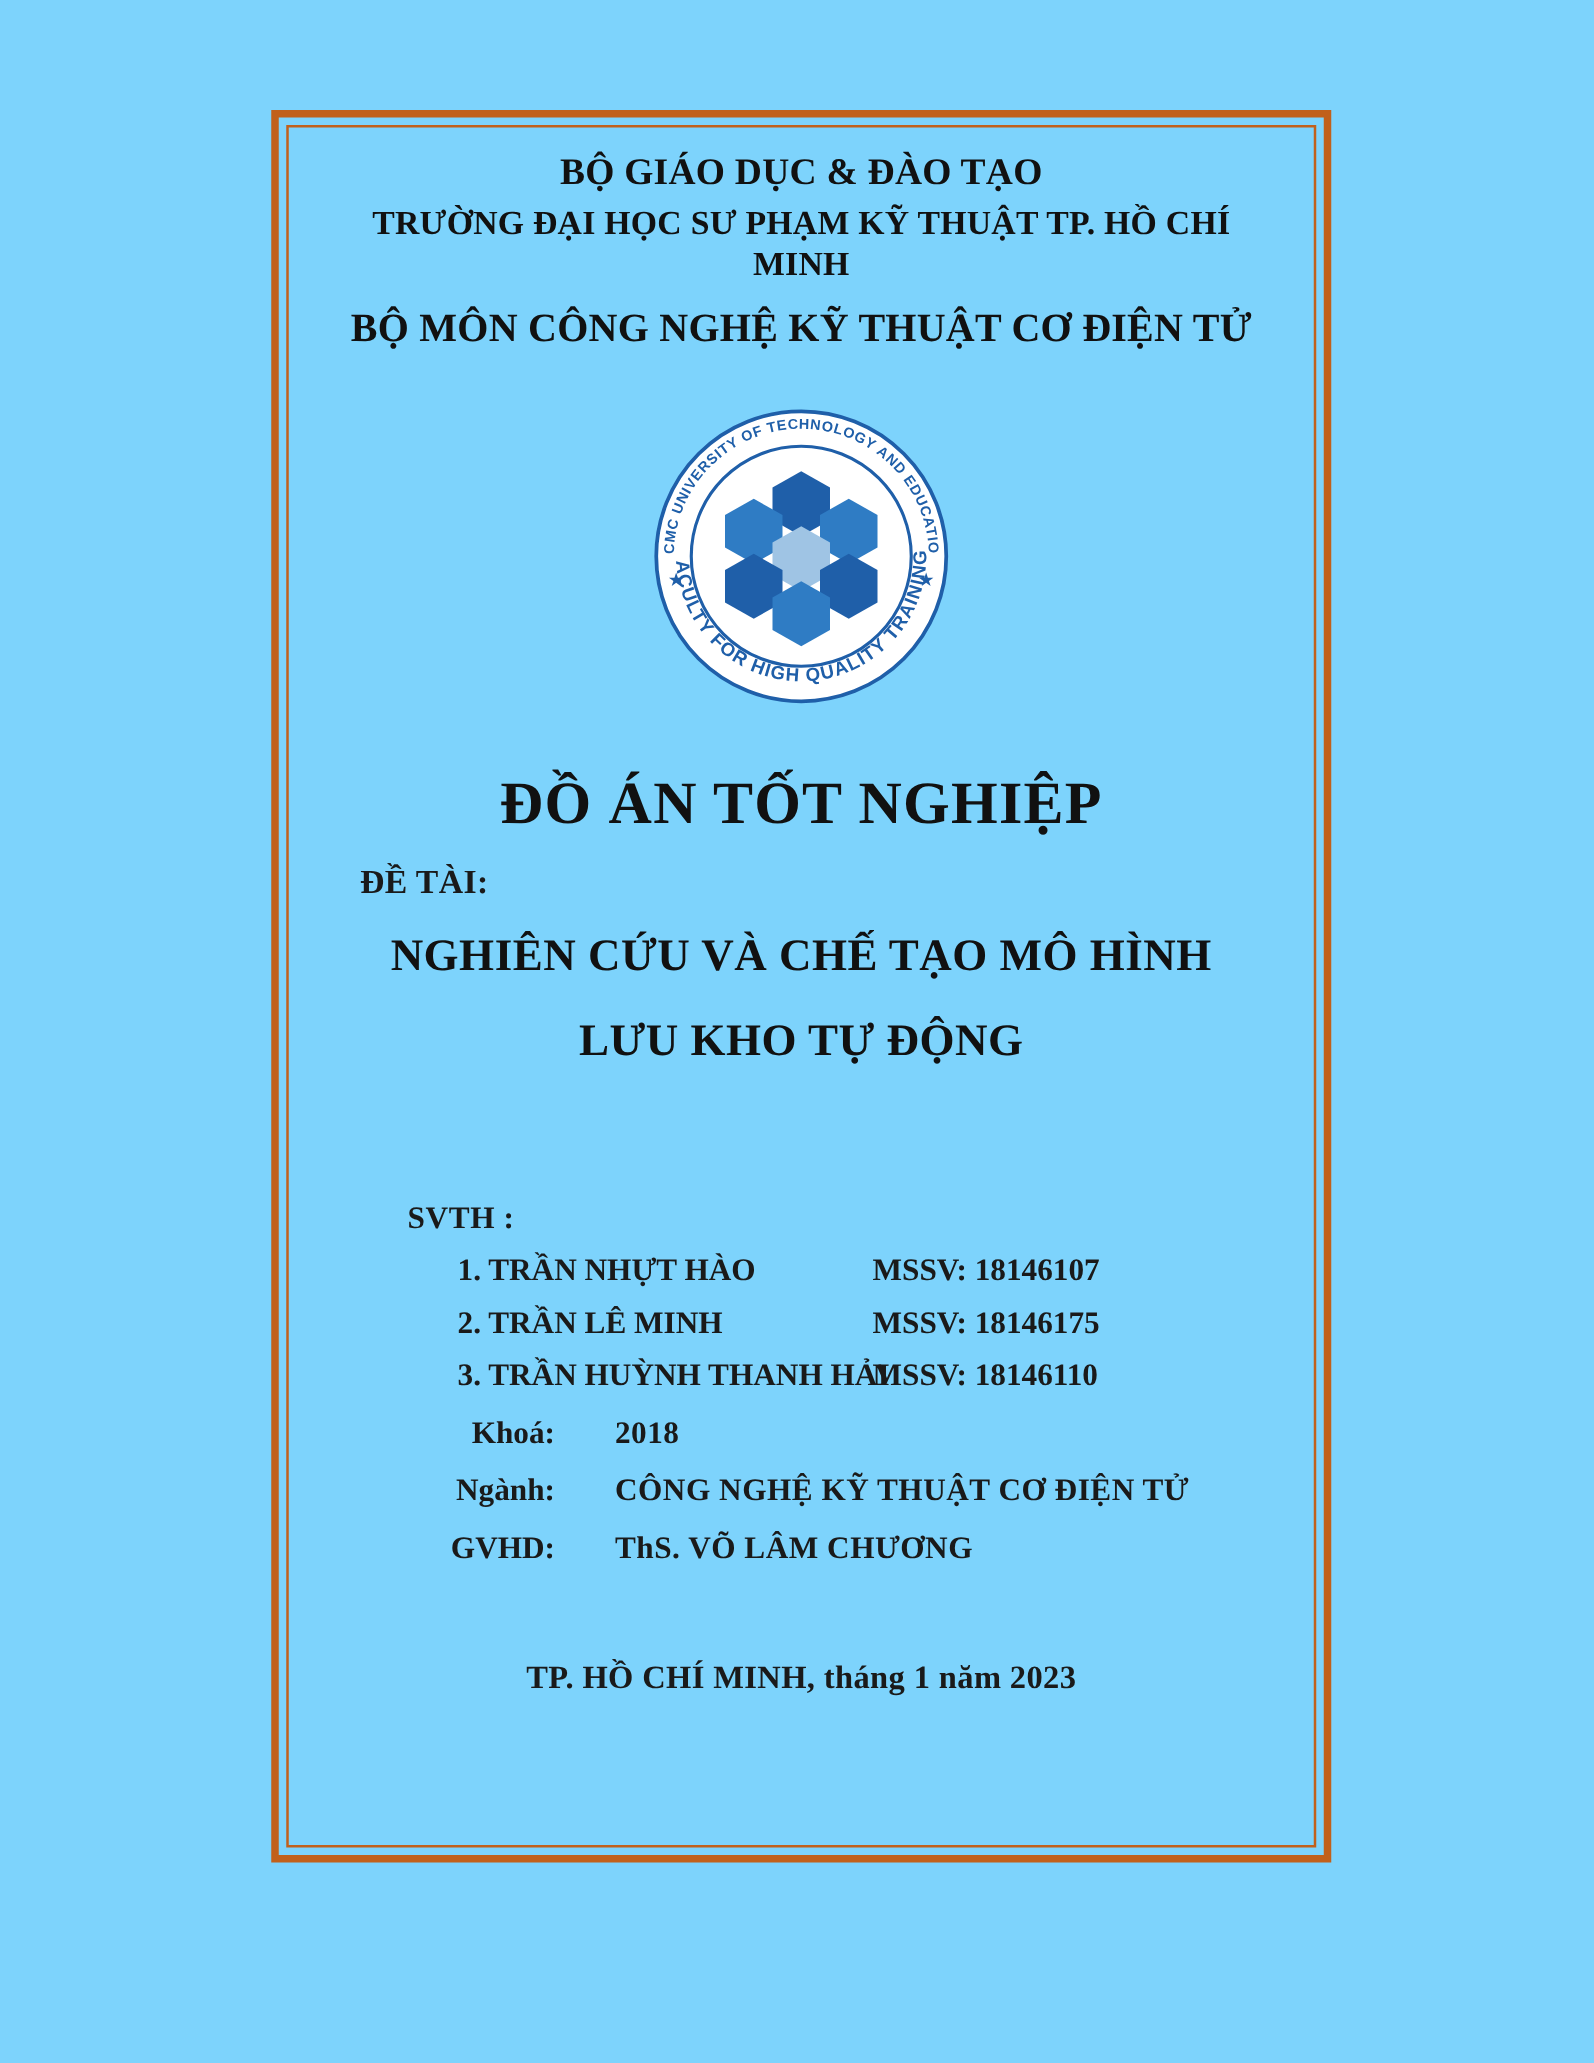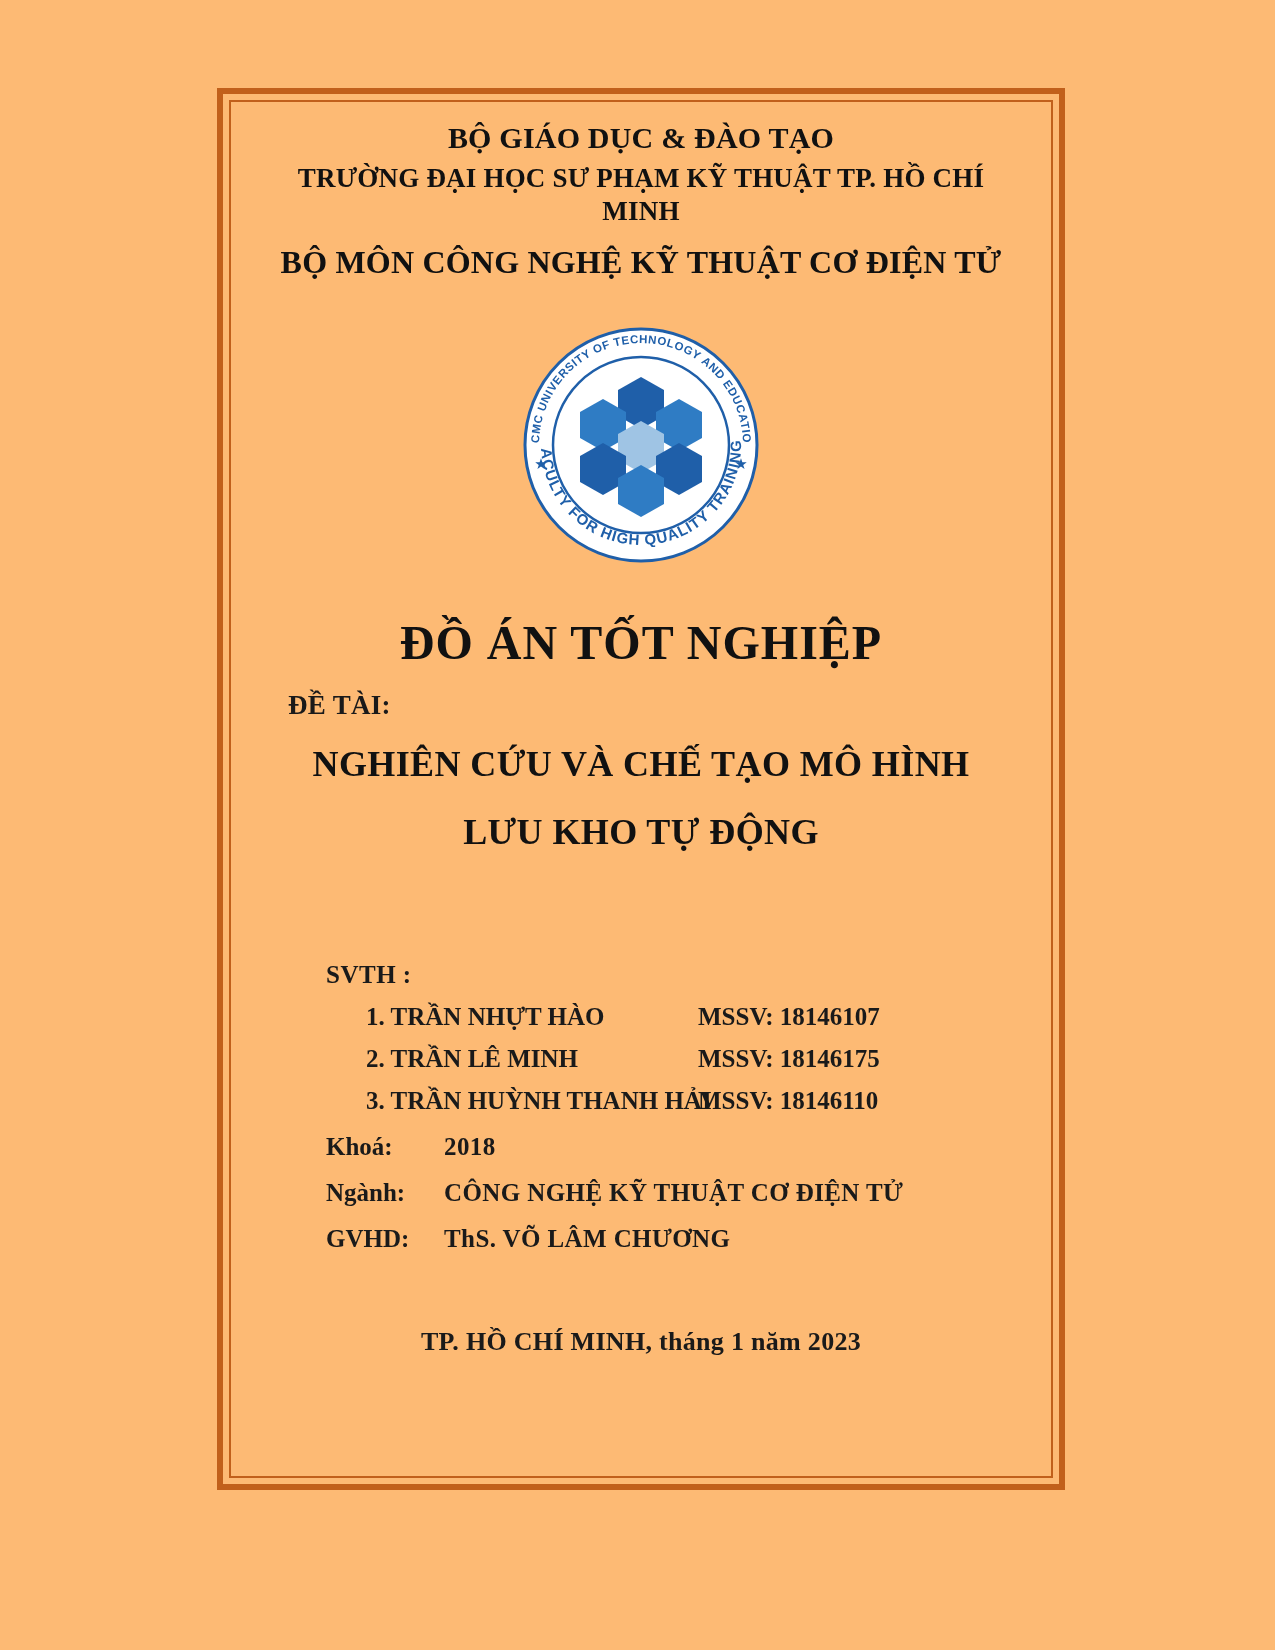--- a/index.html
+++ b/index.html
@@ -14,21 +14,21 @@
     color: #1a1a1a;
     position: relative;
     overflow: hidden;
   }
 
   .page {
     position: absolute;
     left: 0; top: 0;
     width: 1275px;
     height: 1650px;
-    background: #fdba74;
+    background: #7dd3fc;
   }
 
   
   .frame-outer {
     position: absolute;
     left: 217px;
     top: 88px;
     width: 848px;
     height: 1402px;
     border: 6px solid #C1601B;
@@ -128,28 +128,30 @@
     width: 332px;
     white-space: nowrap;
   }
   .student-mssv {
     white-space: nowrap;
   }
   .meta-row {
     display: flex;
     align-items: baseline;
     margin-top: 18px;
+    text-align: right;
   }
   .meta-label {
     width: 118px;
     white-space: nowrap;
   }
   .meta-value {
     white-space: nowrap;
     letter-spacing: 0.4px;
+    margin-left: 48px;
   }
 
   .footer-line {
     margin-top: 74px;
     font-size: 26px;
     font-weight: bold;
     letter-spacing: 0.3px;
   }
 </style>
 </head>

